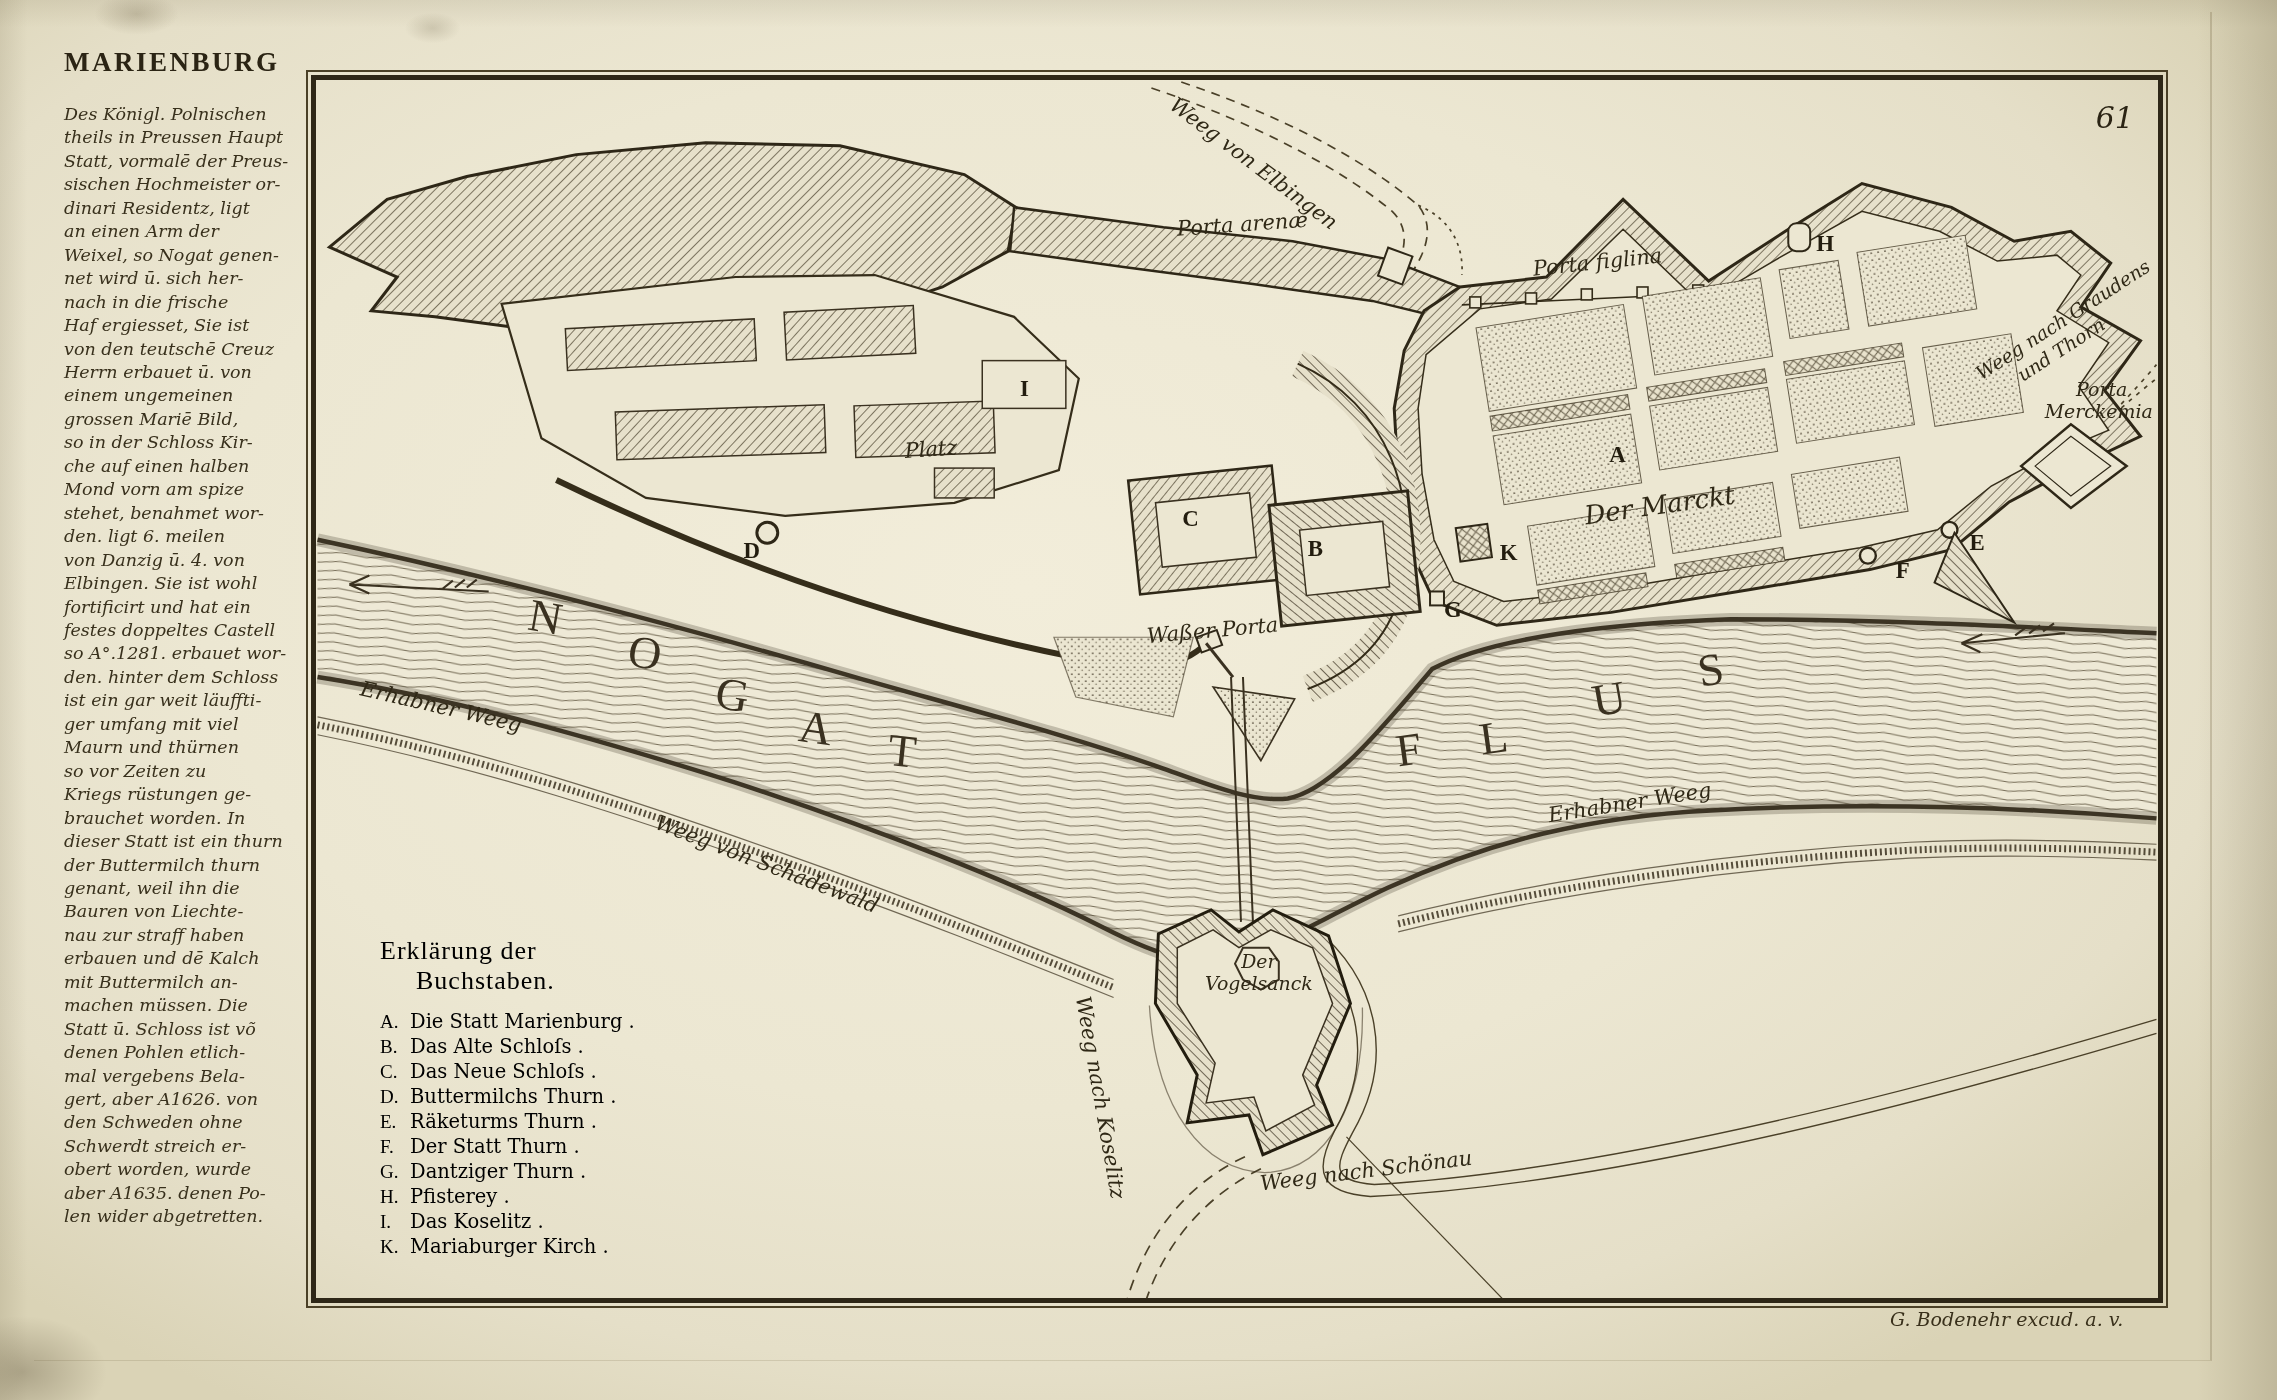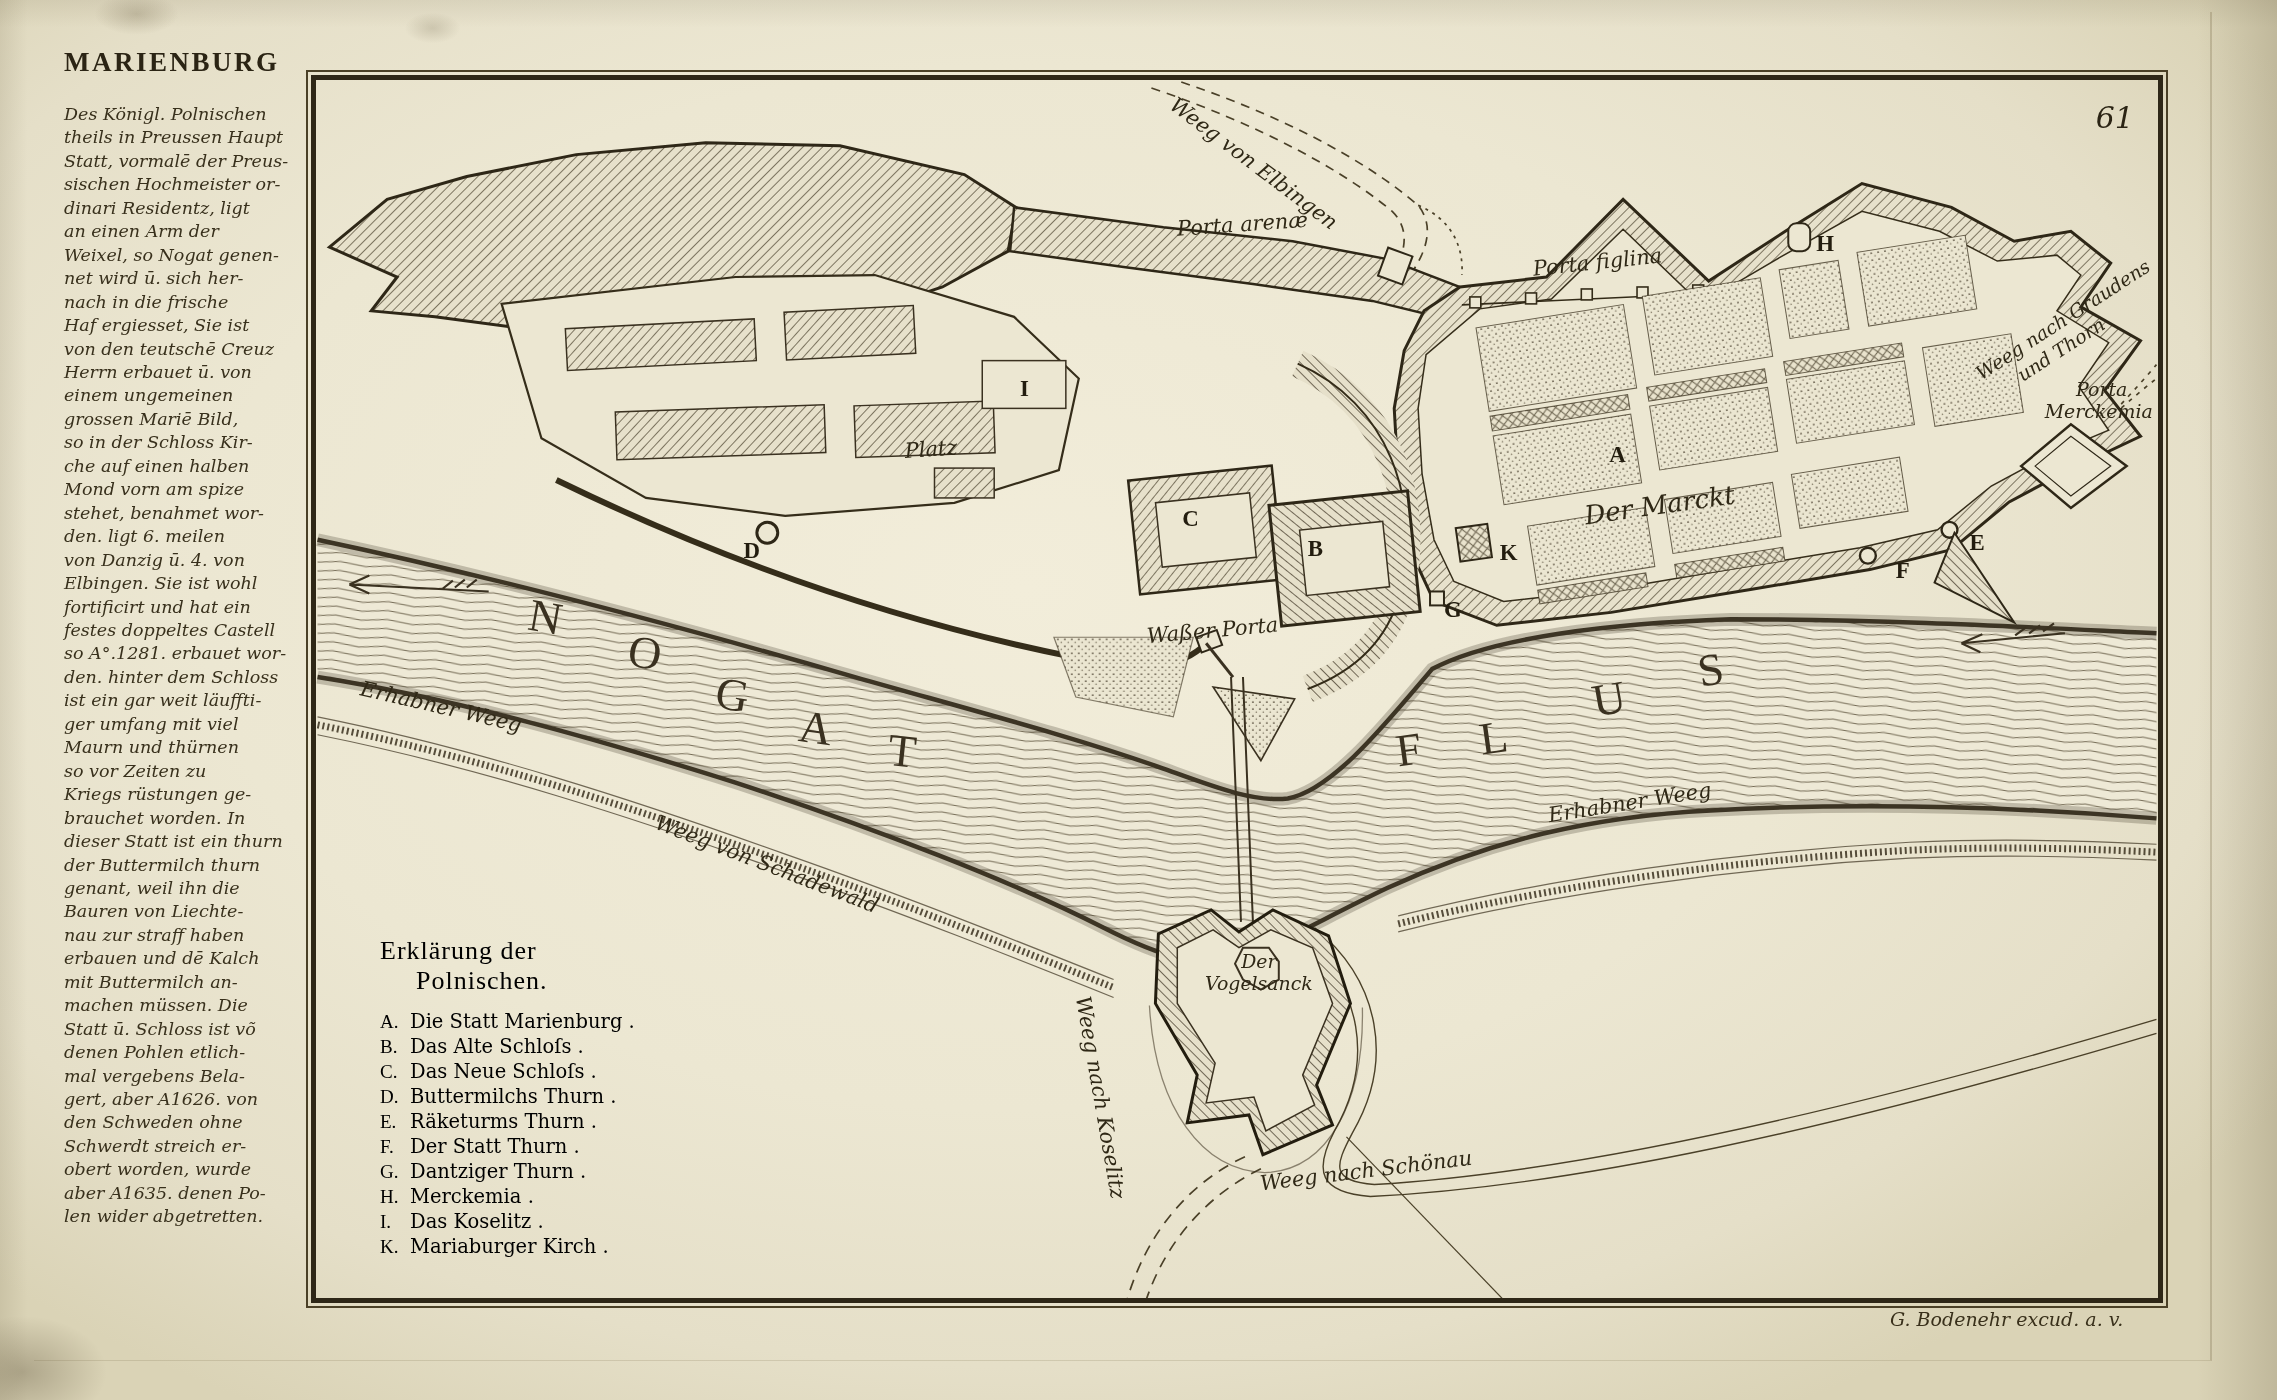--- a/index.html
+++ b/index.html
@@ -329,21 +329,21 @@
         <text class="big" transform="translate(1086,690) rotate(-8)">F</text>
         <text class="big" transform="translate(1170,678) rotate(-8)">L</text>
         <text class="big" transform="translate(1284,640) rotate(-10)">U</text>
         <text class="big" transform="translate(1390,610) rotate(-10)">S</text>
       </g>
     </svg>
 
     <div class="legend">
       <div class="legend-title">
         <span>Erklärung der</span>
-        <span class="l2">Polnischen.</span>
+        <span class="l2">Buchstaben.</span>
       </div>
       <div class="legend-items">
         <div class="legend-row">
             <span class="legend-key">A.</span>
             <span class="legend-text">Die Statt Marienburg .</span>
           </div>
         <div class="legend-row">
             <span class="legend-key">B.</span>
             <span class="legend-text">Das Alte Schloſs .</span>
           </div>
@@ -362,21 +362,21 @@
         <div class="legend-row">
             <span class="legend-key">F.</span>
             <span class="legend-text">Der Statt Thurn .</span>
           </div>
         <div class="legend-row">
             <span class="legend-key">G.</span>
             <span class="legend-text">Dantziger Thurn .</span>
           </div>
         <div class="legend-row">
             <span class="legend-key">H.</span>
-            <span class="legend-text">Merckemia .</span>
+            <span class="legend-text">Pfisterey .</span>
           </div>
         <div class="legend-row">
             <span class="legend-key">I.</span>
             <span class="legend-text">Das Koselitz .</span>
           </div>
         <div class="legend-row">
             <span class="legend-key">K.</span>
             <span class="legend-text">Mariaburger Kirch .</span>
           </div>
       </div>

